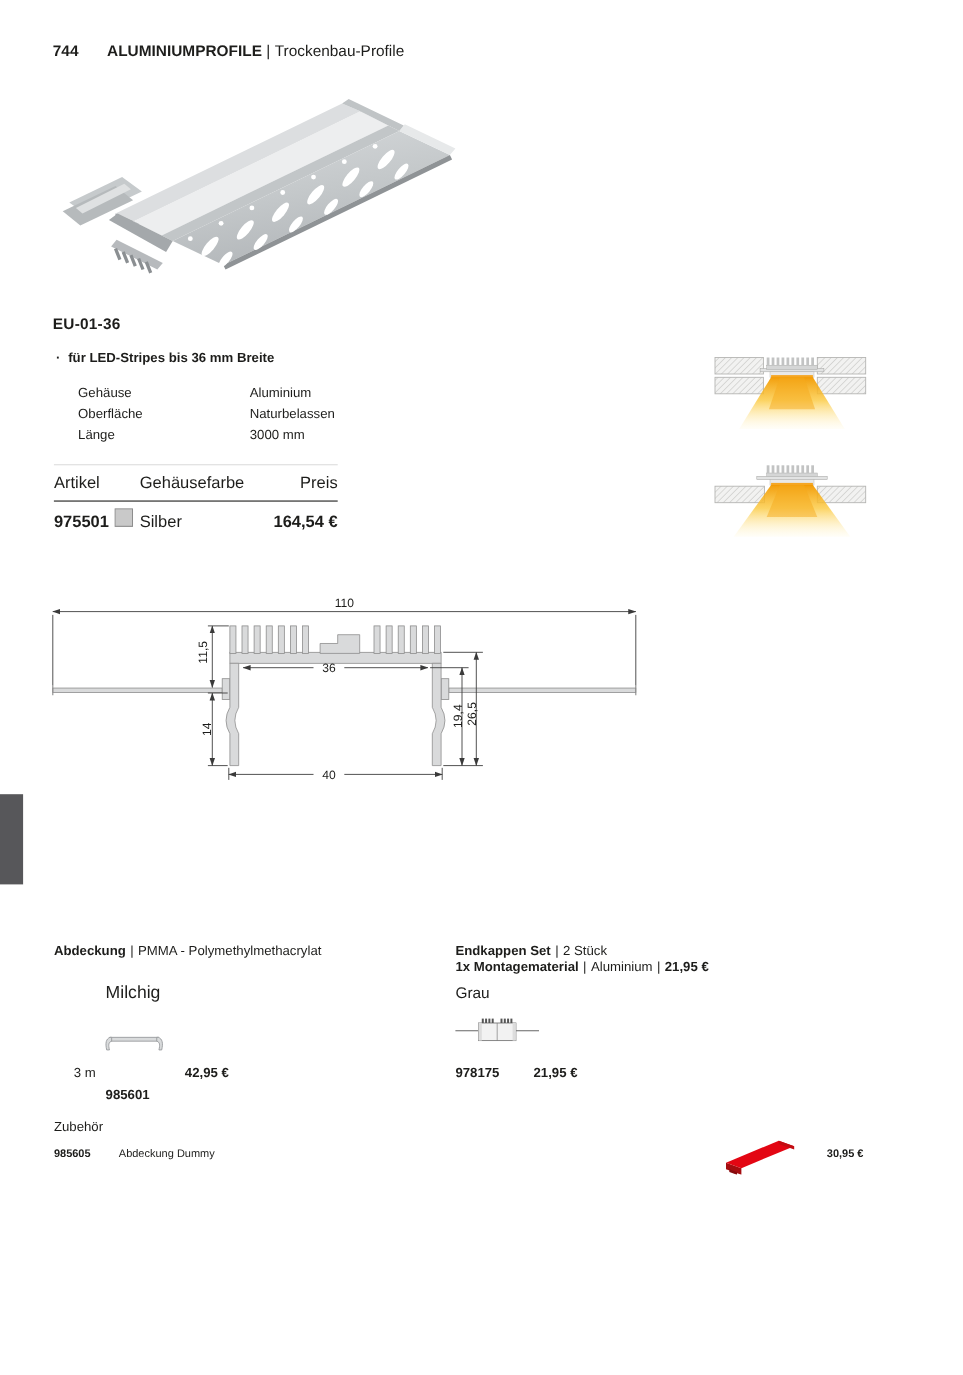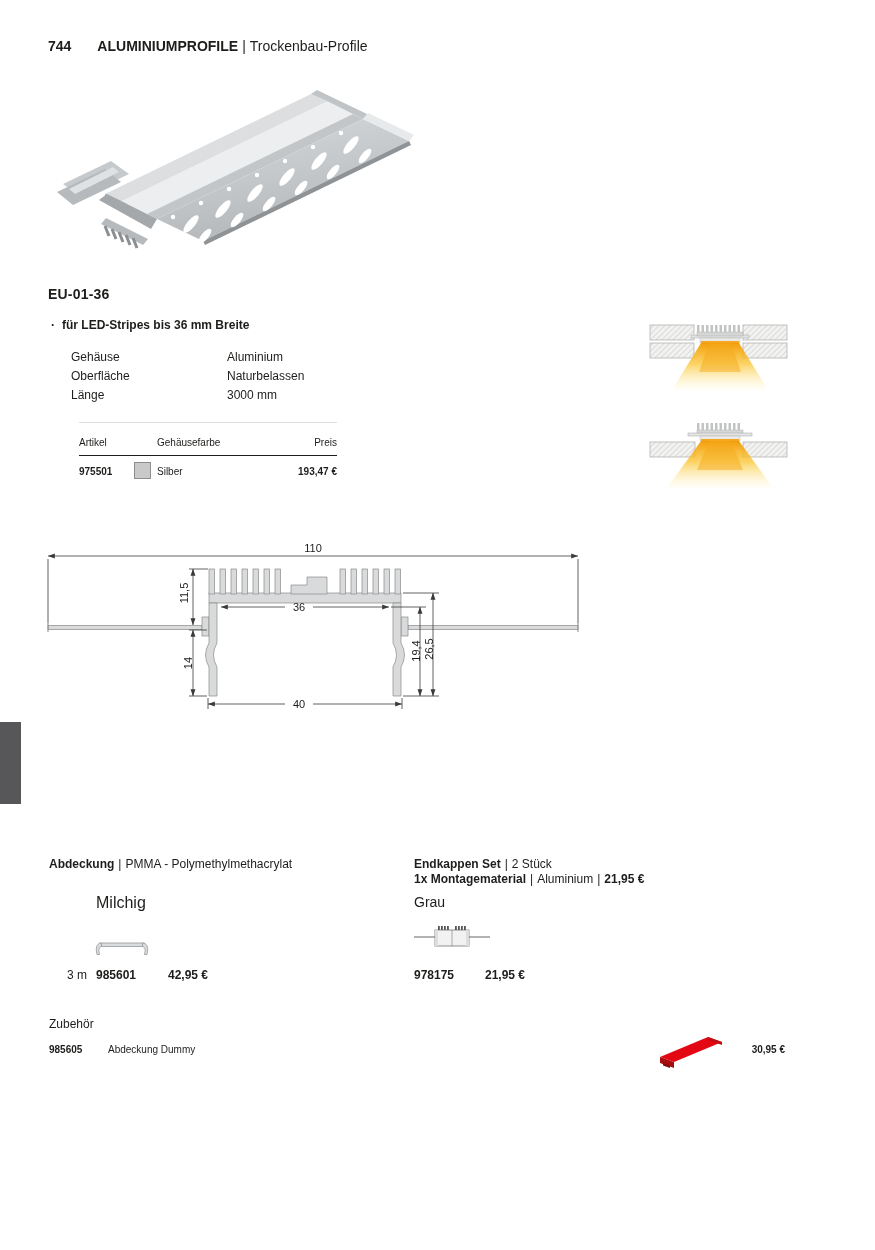--- a/index.html
+++ b/index.html
@@ -15,40 +15,40 @@
   #hdr{left:48px;top:38px;font-size:14px;white-space:nowrap;}
   #hdr .pgnum{font-weight:700;margin-right:26px;}
   
   #title{left:48px;top:286px;font-size:14px;font-weight:700;letter-spacing:.2px;}
   #bullet{left:51px;top:318px;font-size:12px;font-weight:700;}
   #bullet .dot{margin-right:7px;}
   
   .specrow{position:absolute;left:49px;width:300px;font-size:12px;margin-left:22px;}
   .specrow .val{position:absolute;left:156px;top:0;}
   
-  #arttbl{left:49px;top:422px;width:258px;border-top:1px solid #dcdcdc;font-size:10px;margin-left:30px;}
+  #arttbl{left:49px;top:422px;width:258px;border-top:1px solid #dcdcdc;font-size:15px;}
   #arttbl .hrow{position:relative;height:32px;border-bottom:1.6px solid #1d1d1b;}
   #arttbl .hrow span{position:absolute;bottom:7px;}
   #arttbl .h1{left:0;}
   #arttbl .h2{left:78px;}
   #arttbl .h3{right:0;}
   #arttbl .drow{position:relative;height:34px;}
   #arttbl .drow .a{position:absolute;left:0;top:10px;font-weight:700;}
   #arttbl .drow .sw{position:absolute;left:55px;top:6px;}
   #arttbl .drow .c{position:absolute;left:78px;top:10px;}
   #arttbl .drow .p{position:absolute;right:0;top:10px;font-weight:700;}
   
   #edgetab{left:0;top:722px;width:21px;height:82px;background:#57575a;}
   
   .h12{font-size:12px;}
   #abd-head{left:49px;top:857px;}
   #abd-variant{left:96px;top:894px;font-size:16px;}
   #abd-row{left:49px;top:968px;width:260px;font-size:12px;}
   #abd-row .len{position:absolute;left:18px;}
-  #abd-row .art{position:absolute;left:47px;font-weight:700;}
+  #abd-row .art{position:absolute;left:47px;font-weight:700;margin-top:20px;}
   #abd-row .pr{position:absolute;left:119px;font-weight:700;}
   #ek-head{left:414px;top:857px;line-height:1.28;}
   #ek-variant{left:414px;top:894px;font-size:14px;}
   #ek-row{left:414px;top:968px;width:260px;font-size:12px;}
   #ek-row .art{position:absolute;left:0;font-weight:700;}
   #ek-row .pr{position:absolute;left:71px;font-weight:700;}
   #zub-title{left:49px;top:1017px;font-size:12px;}
   #zub-row{left:49px;top:1044px;width:736px;height:30px;font-size:10px;}
   #zub-row .art{position:absolute;left:0;top:0;font-weight:700;}
   #zub-row .nm{position:absolute;left:59px;top:0;}
@@ -143,21 +143,21 @@
     <span class="h1">Artikel</span>
     <span class="h2">Gehäusefarbe</span>
     <span class="h3">Preis</span>
   </div>
   <div class="drow">
     <span class="a">975501</span>
     <svg class="sw" width="17" height="17" viewBox="0 0 17 17">
       <rect x="0.5" y="0.5" width="16" height="16" fill="#c9c9c9" stroke="#8d8d8d" stroke-width="1"></rect>
     </svg>
     <span class="c">Silber</span>
-    <span class="p">193,47 €</span>
+    <span class="p">164,54 €</span>
   </div>
 </div>
 
 <svg class="abs" style="left:645px;top:322px;" width="150" height="72" viewBox="0 0 150 72">
   <defs>
     <pattern id="hx1" width="4" height="4" patternUnits="userSpaceOnUse" patternTransform="rotate(45)">
       <rect width="4" height="4" fill="#f2f2f1"></rect>
       <line x1="0" y1="0" x2="0" y2="4" stroke="#c7c7c5" stroke-width="1.1"></line>
     </pattern>
     <linearGradient id="cone1" x1="0" y1="0" x2="0" y2="1">

